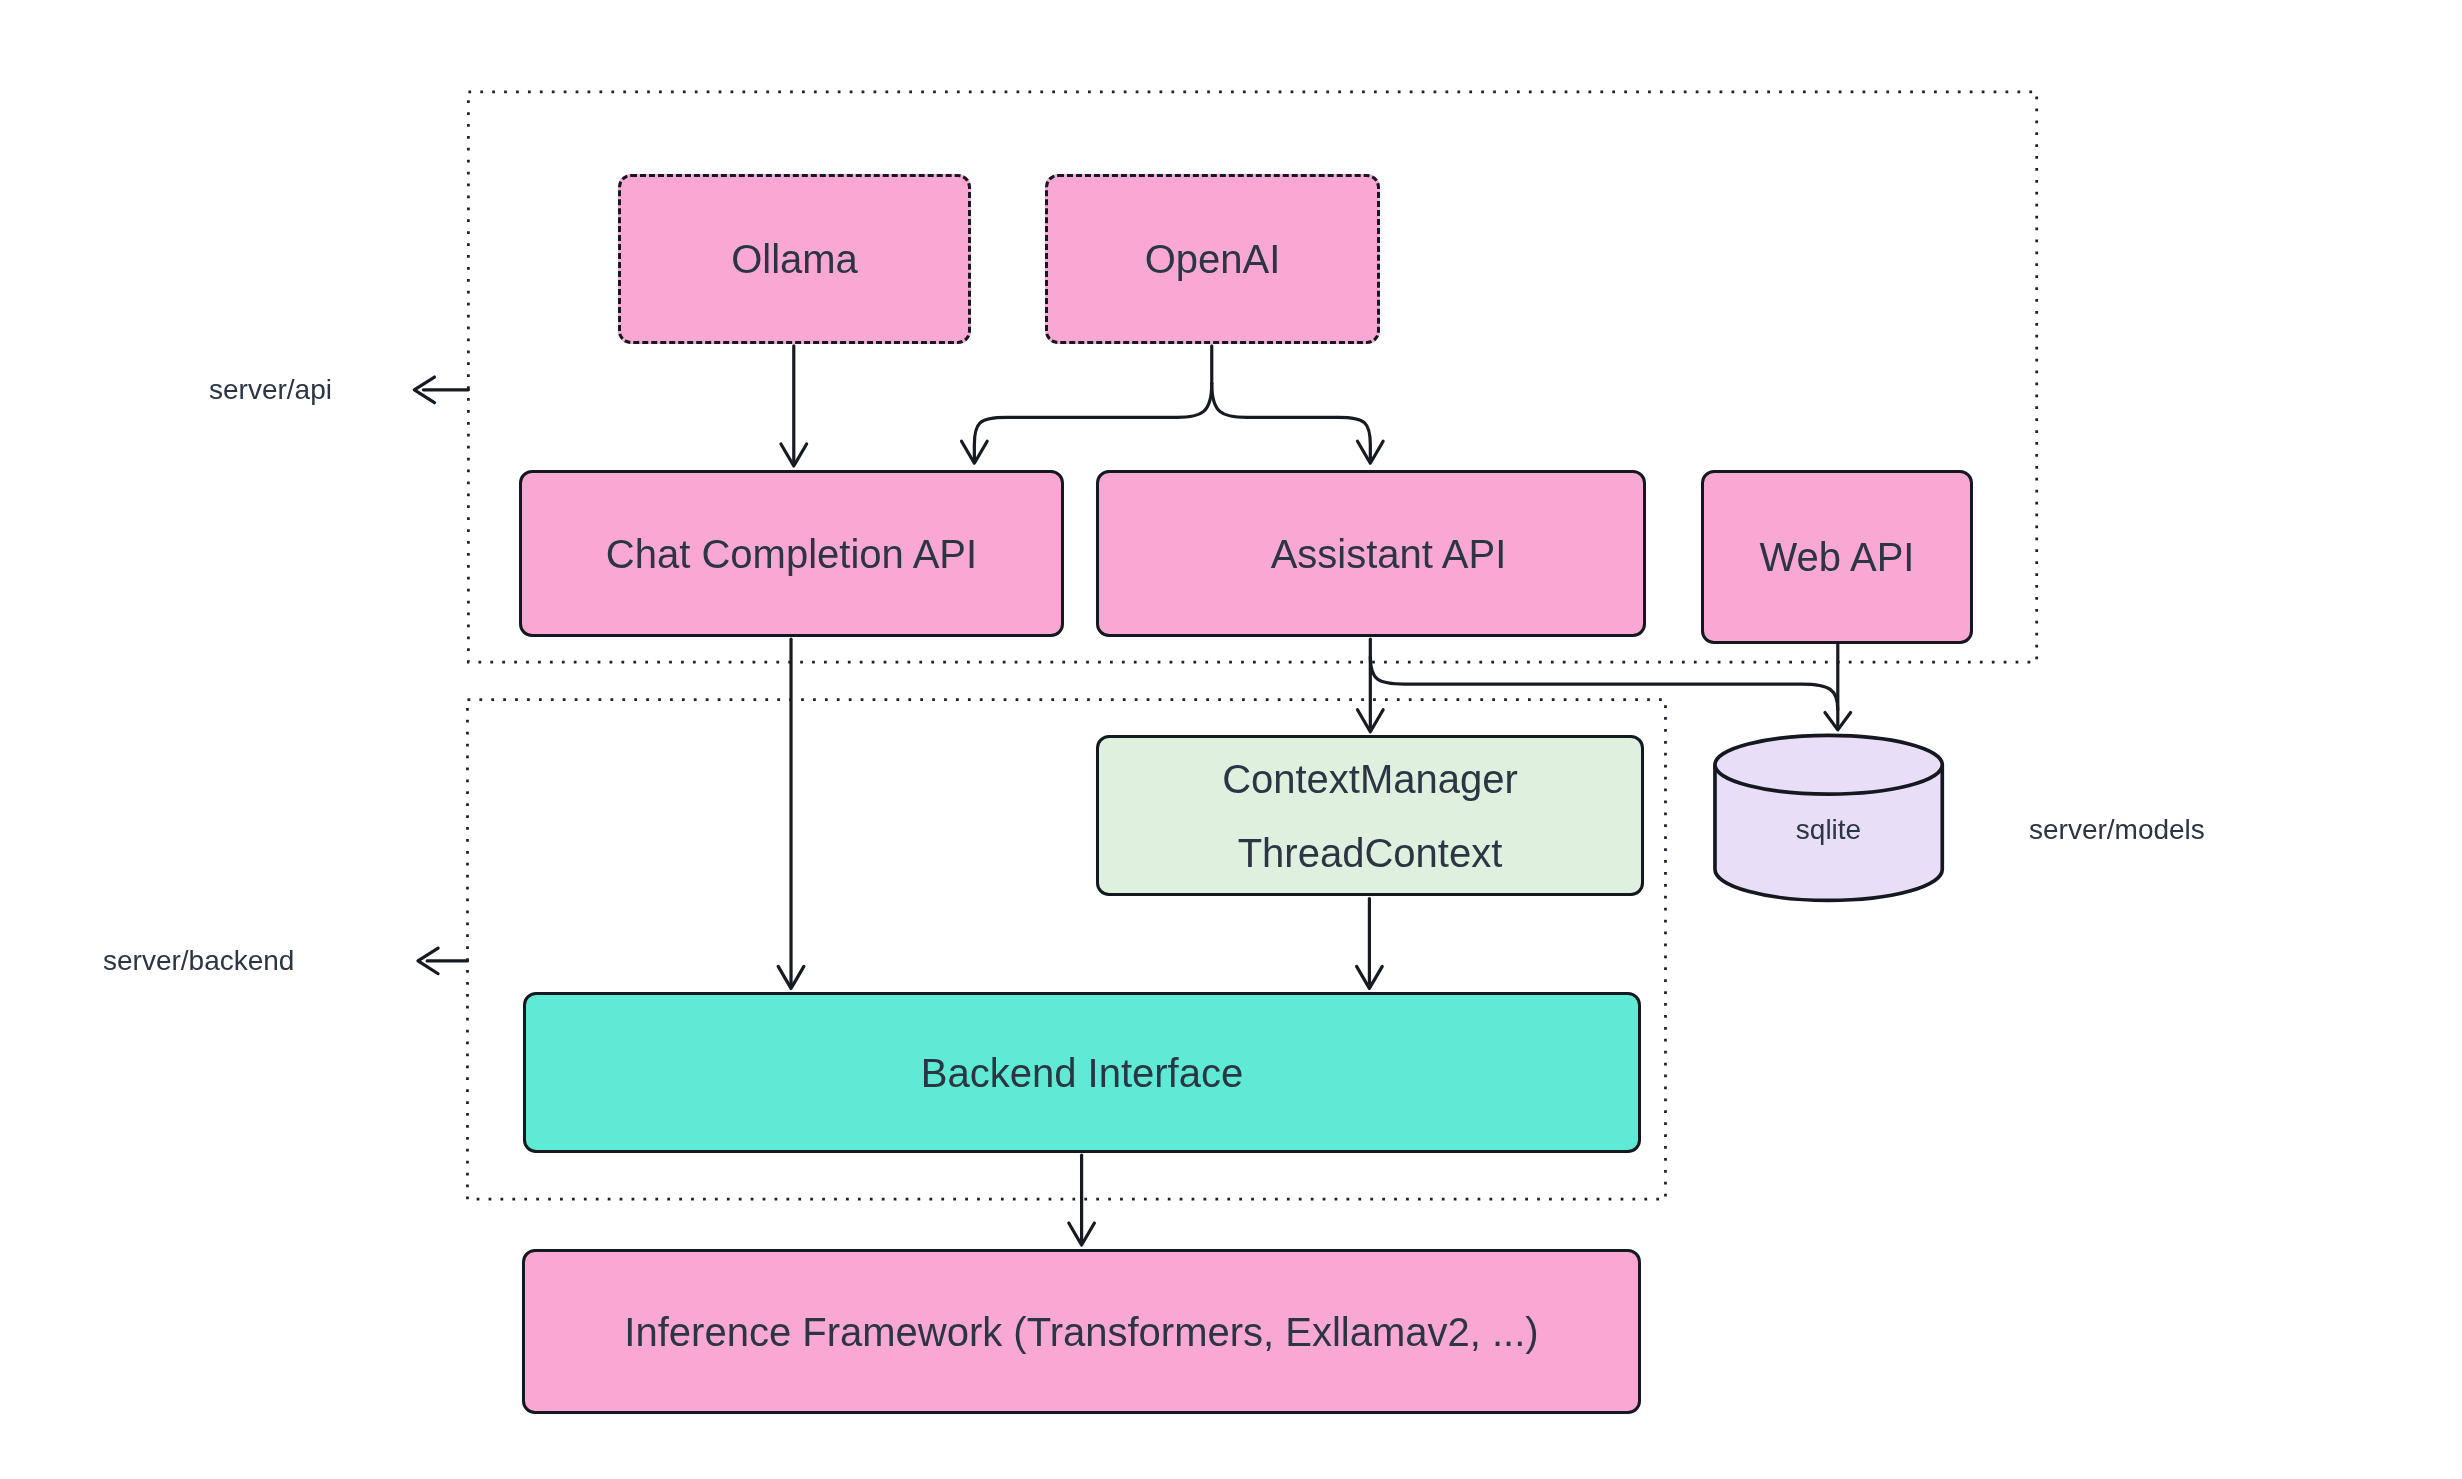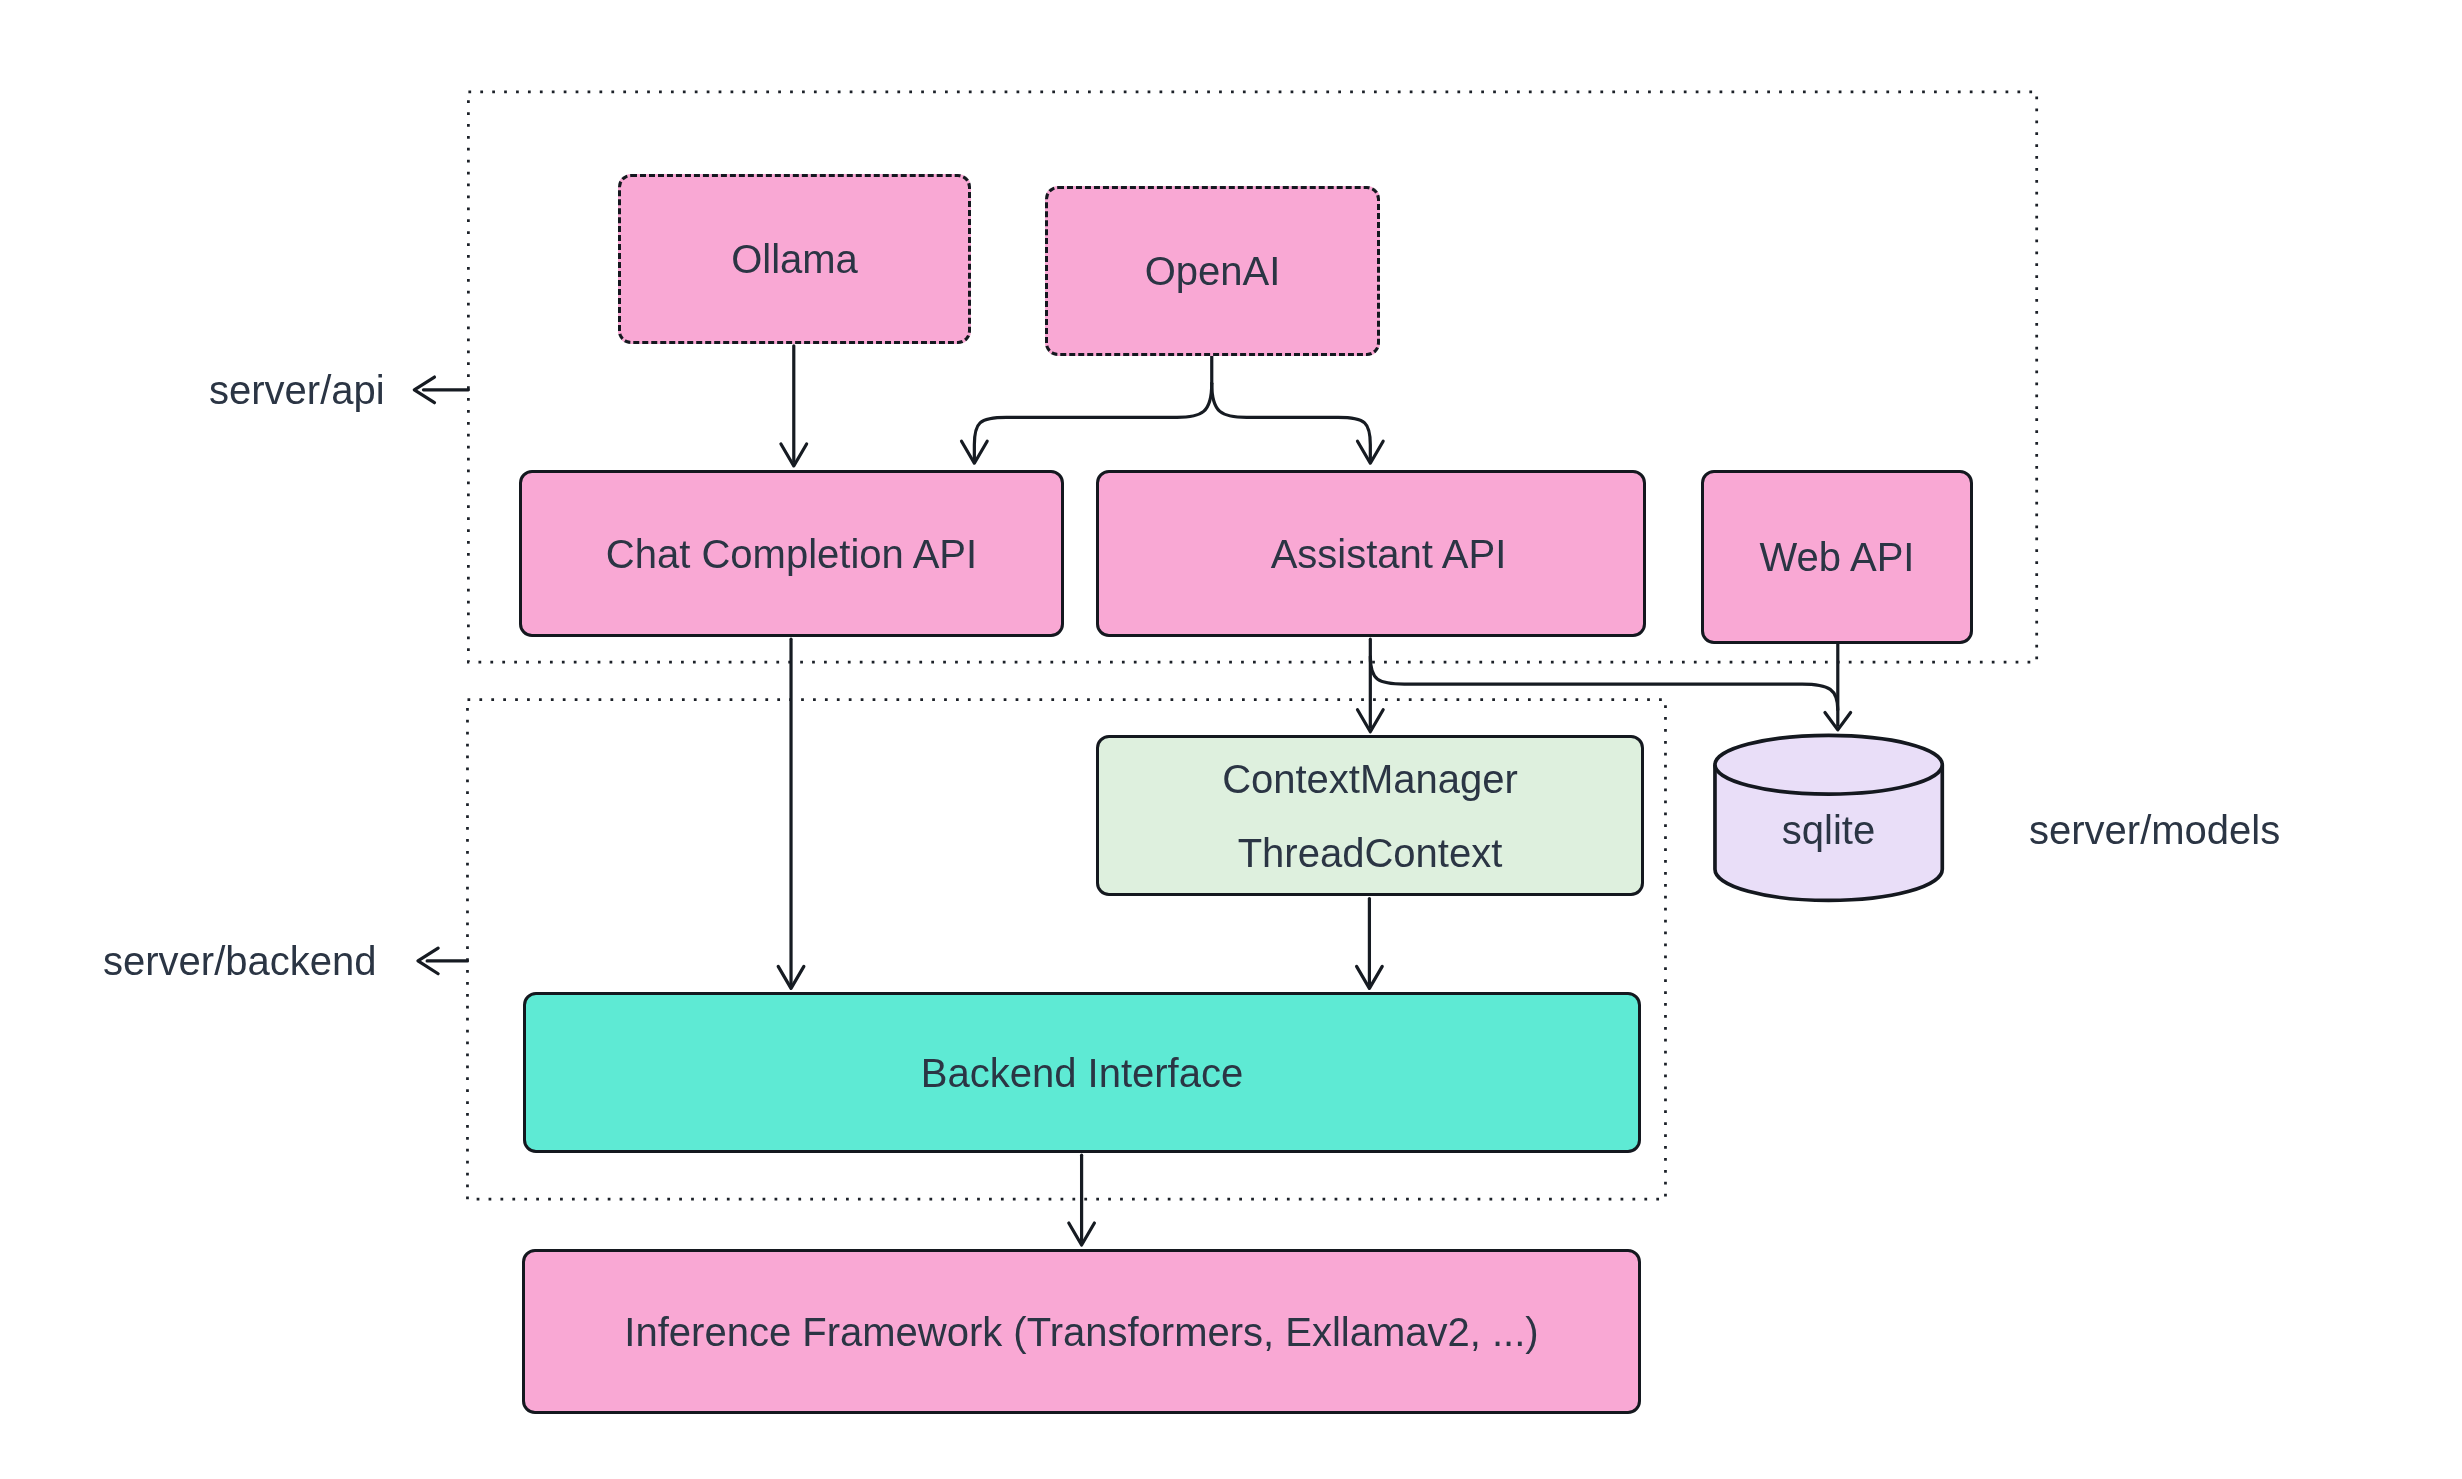--- a/index.html
+++ b/index.html
@@ -55,33 +55,33 @@
     line-height: 1.25;
     color: #2b3544;
   }
   .solid  { border: 3.7px solid #14181f; }
   .dashed { border: 3.7px dashed #14181f; }
   .f-blue   { background: #f9a8d4; }
   .f-green  { background: #def0de; }
   .f-yellow { background: #5eead4; }
 
   .n-ollama    { left: 618px;  top: 174px;  width: 353px;  height: 170px; }
-  .n-openai    { left: 1045px; top: 174px;  width: 335px;  height: 170px; margin-top: 12px; }
+  .n-openai    { left: 1045px; top: 174px;  width: 335px;  height: 170px; }
   .n-chat      { left: 519px;  top: 470px;  width: 545px;  height: 167px; }
   .n-assistant { left: 1096px; top: 470px;  width: 550px;  height: 167px; padding-left: 35px; }
   .n-web       { left: 1701px; top: 470px;  width: 272px;  height: 174px; }
   .n-context   { left: 1096px; top: 735px;  width: 548px;  height: 161px; }
   .n-backendi  { left: 523px;  top: 992px; width: 1118px; height: 161px; }
   .n-inference { left: 522px;  top: 1249px; width: 1119px; height: 165px; }
 
   .stack { display: flex; flex-direction: column; gap: 24px; align-items: center; }
 
   .side-label {
     position: absolute;
-    font-size: 40px;
+    font-size: 28px;
     line-height: 50px;
     color: #2b3544;
     white-space: nowrap;
   }
   .l-api     { left: 209px;  top: 365px; }
   .l-backend { left: 103px;  top: 936px; }
   .l-models  { left: 2029px; top: 805px; }
   .l-sqlite  { left: 1737px; top: 805px; width: 183px; text-align: center; }
 </style>
 </head>

